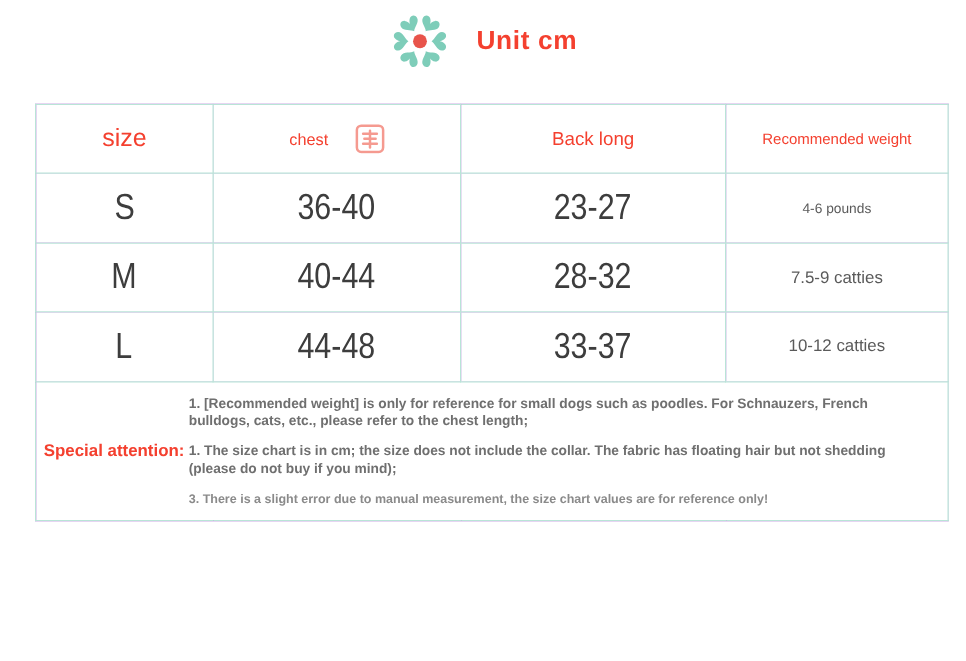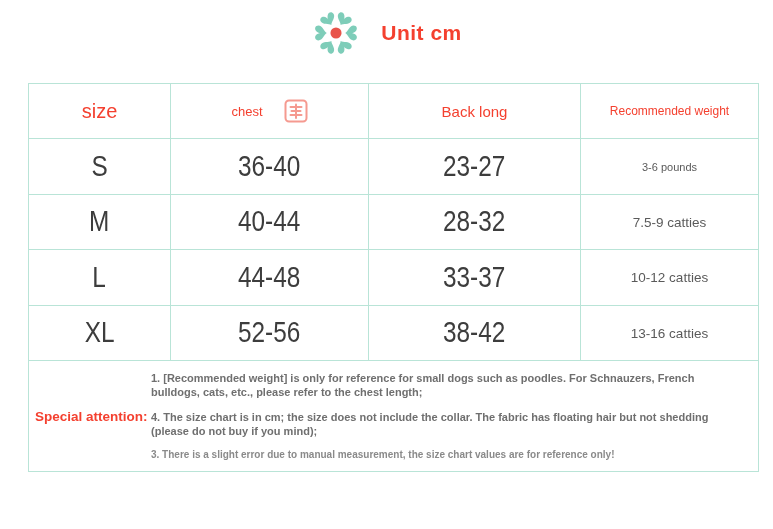--- a/index.html
+++ b/index.html
@@ -114,48 +114,42 @@
       </th>
       <th class="h-back">Back long</th>
       <th class="h-weight">Recommended weight</th>
     </tr>
   </thead>
   <tbody>
       <tr>
     <td><span class="cond">S</span></td>
     <td><span class="cond">36-40</span></td>
     <td><span class="cond">23-27</span></td>
-    <td class="weight-cell"><span>3-6 pounds</span></td>
+    <td class="weight-cell"><span>4-6 pounds</span></td>
   </tr>
       <tr>
     <td><span class="cond">M</span></td>
     <td><span class="cond">40-44</span></td>
     <td><span class="cond">28-32</span></td>
     <td class="weight-cell"><span>7.5-9 catties</span></td>
   </tr>
       <tr>
     <td><span class="cond">L</span></td>
     <td><span class="cond">44-48</span></td>
     <td><span class="cond">33-37</span></td>
     <td class="weight-cell"><span>10-12 catties</span></td>
   </tr>
-      <tr>
-    <td><span class="cond">XL</span></td>
-    <td><span class="cond">52-56</span></td>
-    <td><span class="cond">38-42</span></td>
-    <td class="weight-cell"><span>13-16 catties</span></td>
-  </tr>
     </tbody>
   <tfoot>
     <tr>
       <td class="notes-cell" colspan="4">
         <div class="notes-wrap">
           <div class="notes-label">Special attention:</div>
           <div class="notes-list">
             <p>1. [Recommended weight] is only for reference for small dogs such as poodles. For Schnauzers, French bulldogs, cats, etc., please refer to the chest length;</p>
-            <p>4. The size chart is in cm; the size does not include the collar. The fabric has floating hair but not shedding (please do not buy if you mind);</p>
+            <p>1. The size chart is in cm; the size does not include the collar. The fabric has floating hair but not shedding (please do not buy if you mind);</p>
             <p>3. There is a slight error due to manual measurement, the size chart values are for reference only!</p>
           </div>
         </div>
       </td>
     </tr>
   </tfoot>
 </table>
 
 </body></html>

